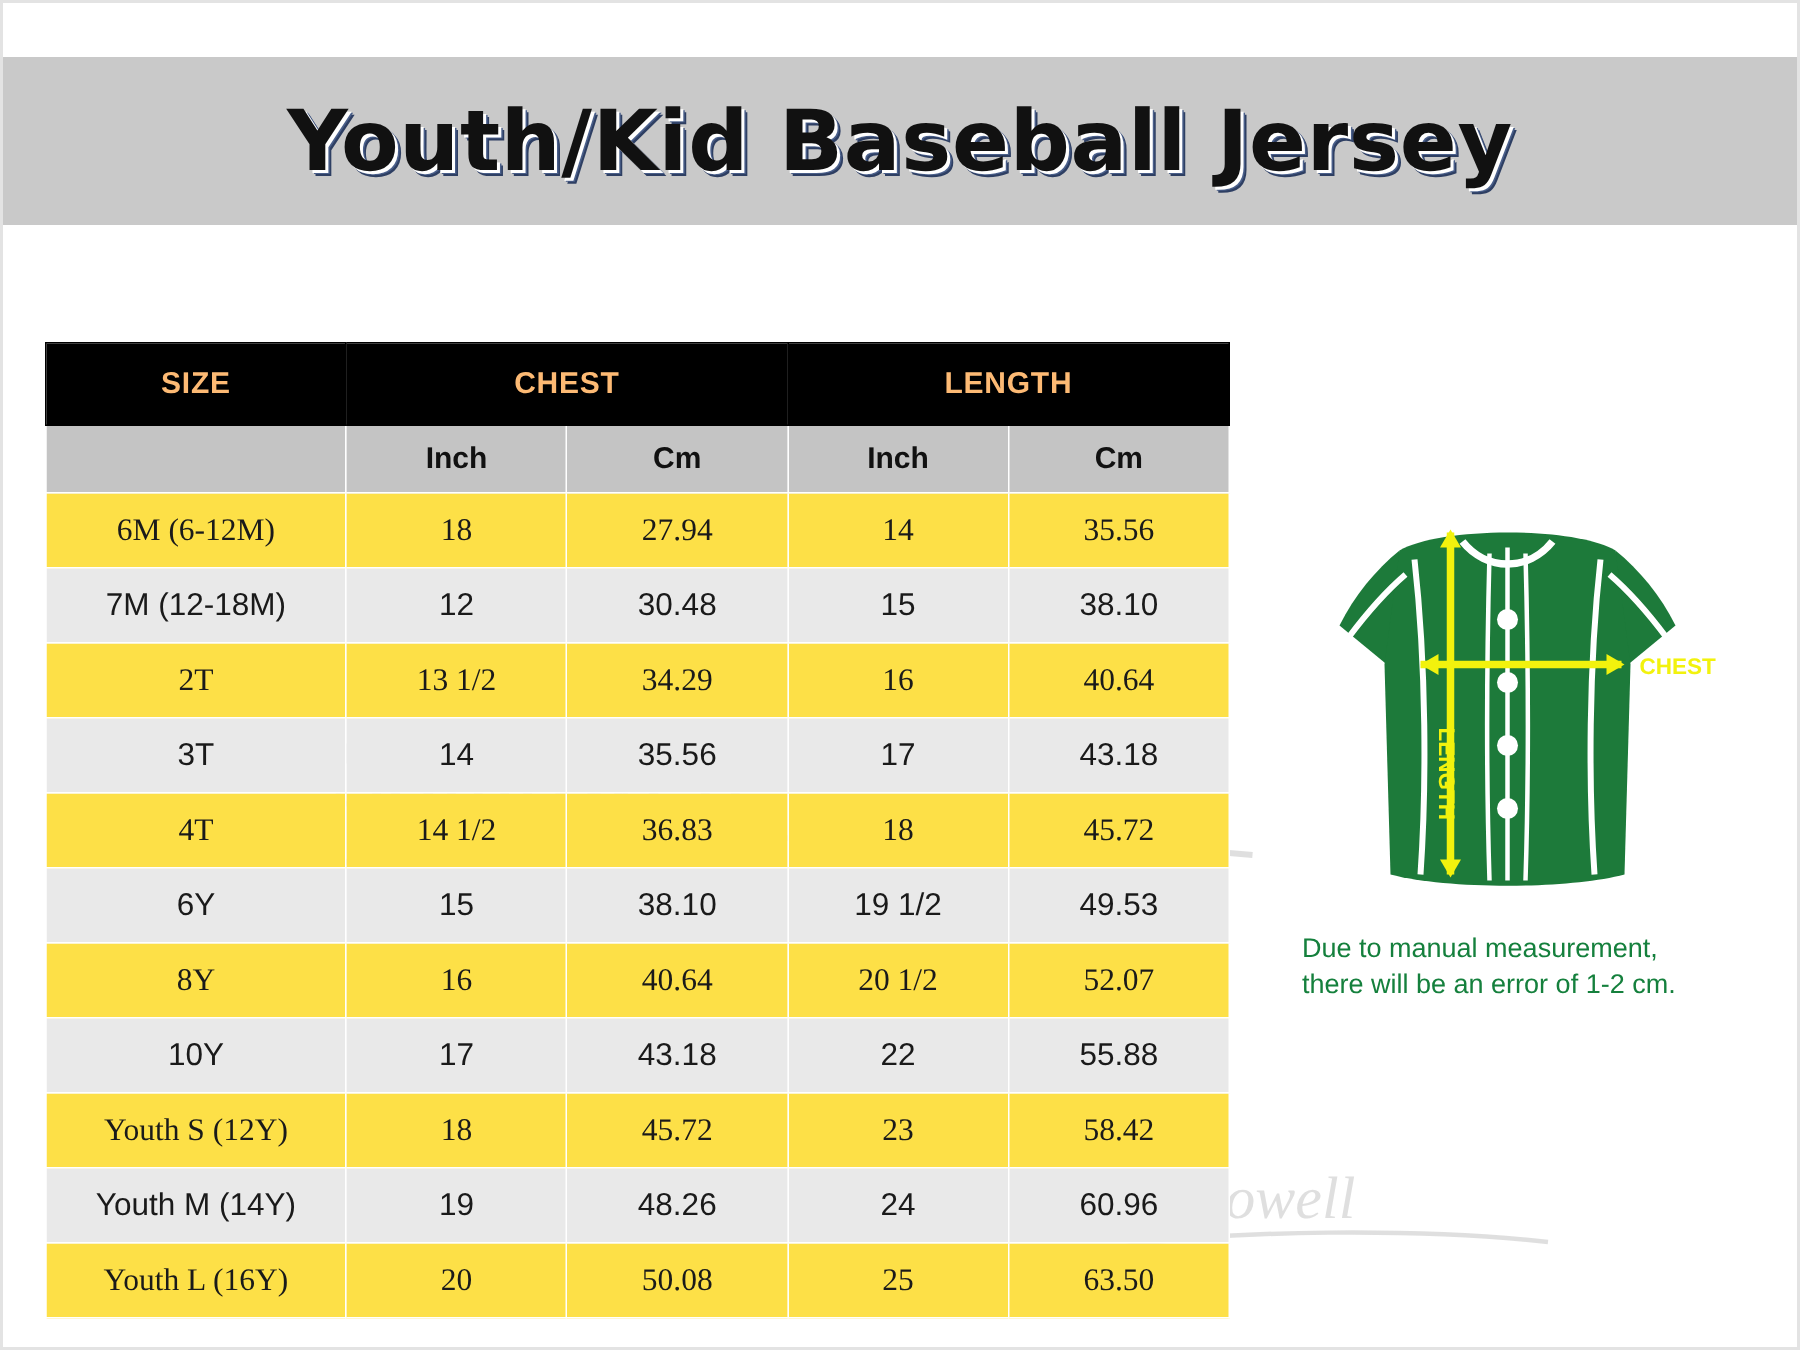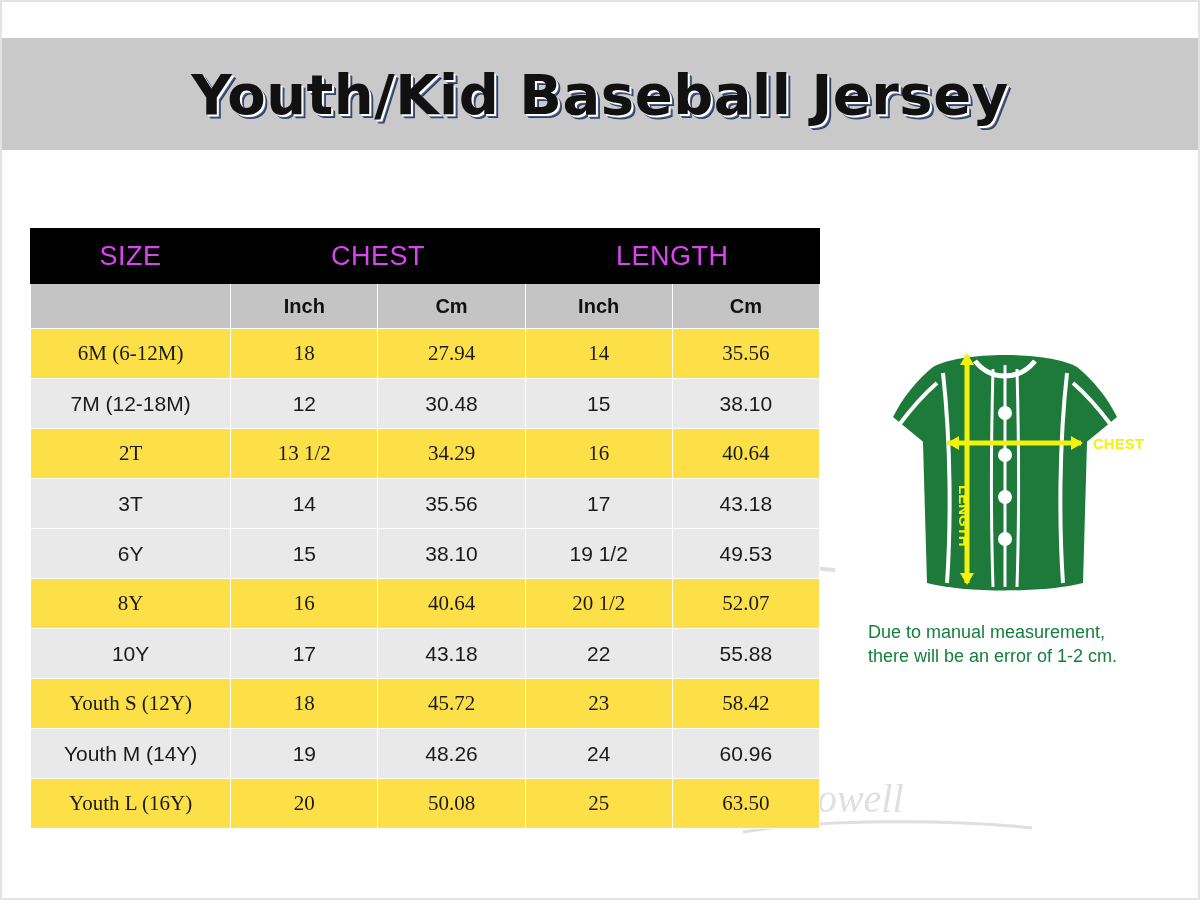--- a/index.html
+++ b/index.html
@@ -87,23 +87,23 @@
     text-align: center;
     font-size: 21px;
     color: #1a1a1a;
     height: 49px;
     padding: 0 4px;
     border: 1px solid #ffffff;
     font-family: "Liberation Sans", sans-serif;
   }
   thead tr.head-main th {
     background: #000000;
-    color: #d946ef;
-    font-size: 27px;
-    font-weight: normal;
+    color: #fdba74;
+    font-size: 20px;
+    font-weight: bold;
     height: 54px;
     letter-spacing: 0.5px;
     border: 1px solid #000000;
   }
   thead tr.head-sub th {
     background: #c4c4c4;
     font-size: 20px;
     font-weight: bold;
     color: #111111;
     height: 44px;
@@ -201,20 +201,27 @@
             <td>16</td>
             <td>40.64</td>
           </tr>
           <tr class="row-odd">
             <td>3T</td>
             <td>14</td>
             <td>35.56</td>
             <td>17</td>
             <td>43.18</td>
           </tr>
+          <tr class="row-even">
+            <td>4T</td>
+            <td>14 1/2</td>
+            <td>36.83</td>
+            <td>18</td>
+            <td>45.72</td>
+          </tr>
           <tr class="row-odd">
             <td>6Y</td>
             <td>15</td>
             <td>38.10</td>
             <td>19 1/2</td>
             <td>49.53</td>
           </tr>
           <tr class="row-even">
             <td>8Y</td>
             <td>16</td>

